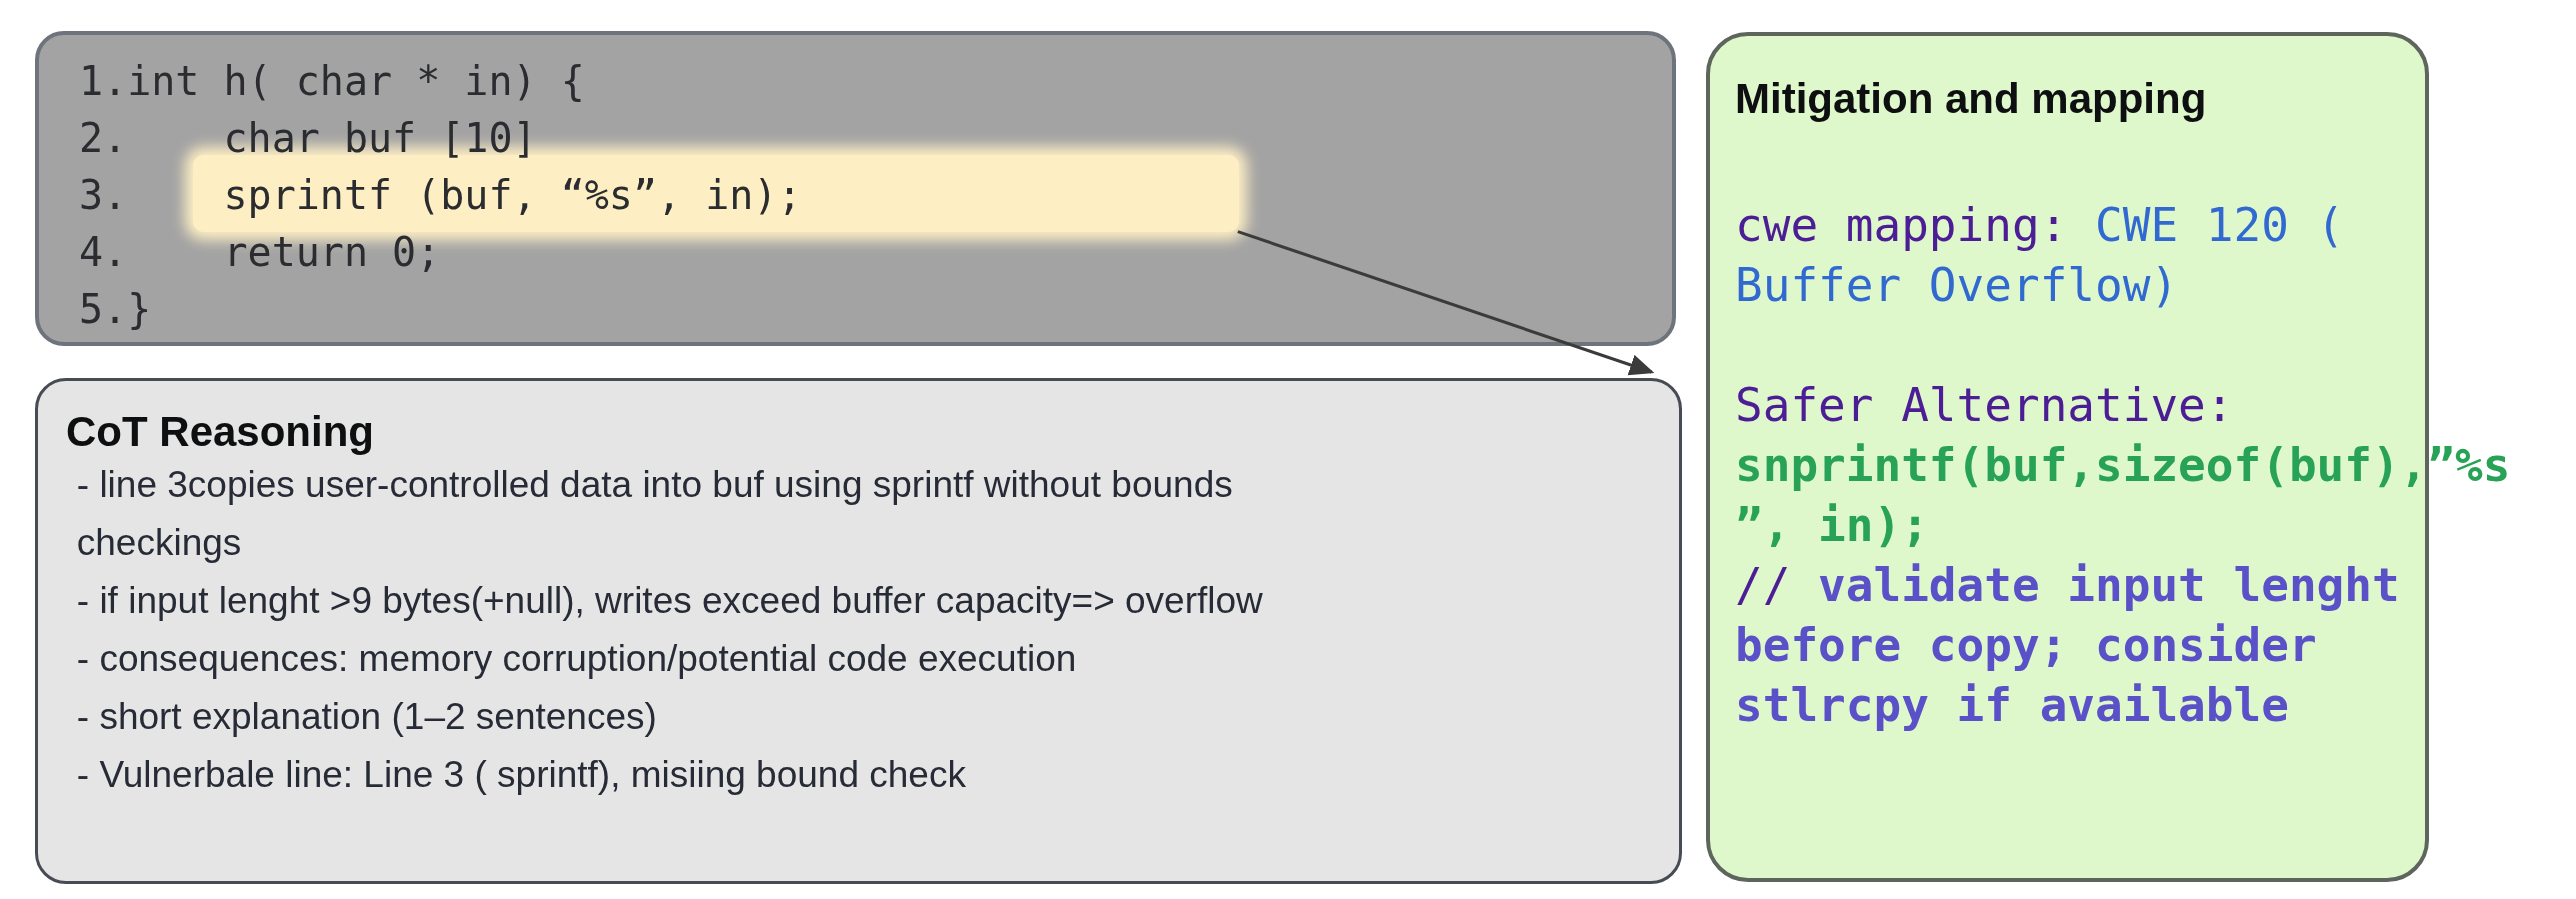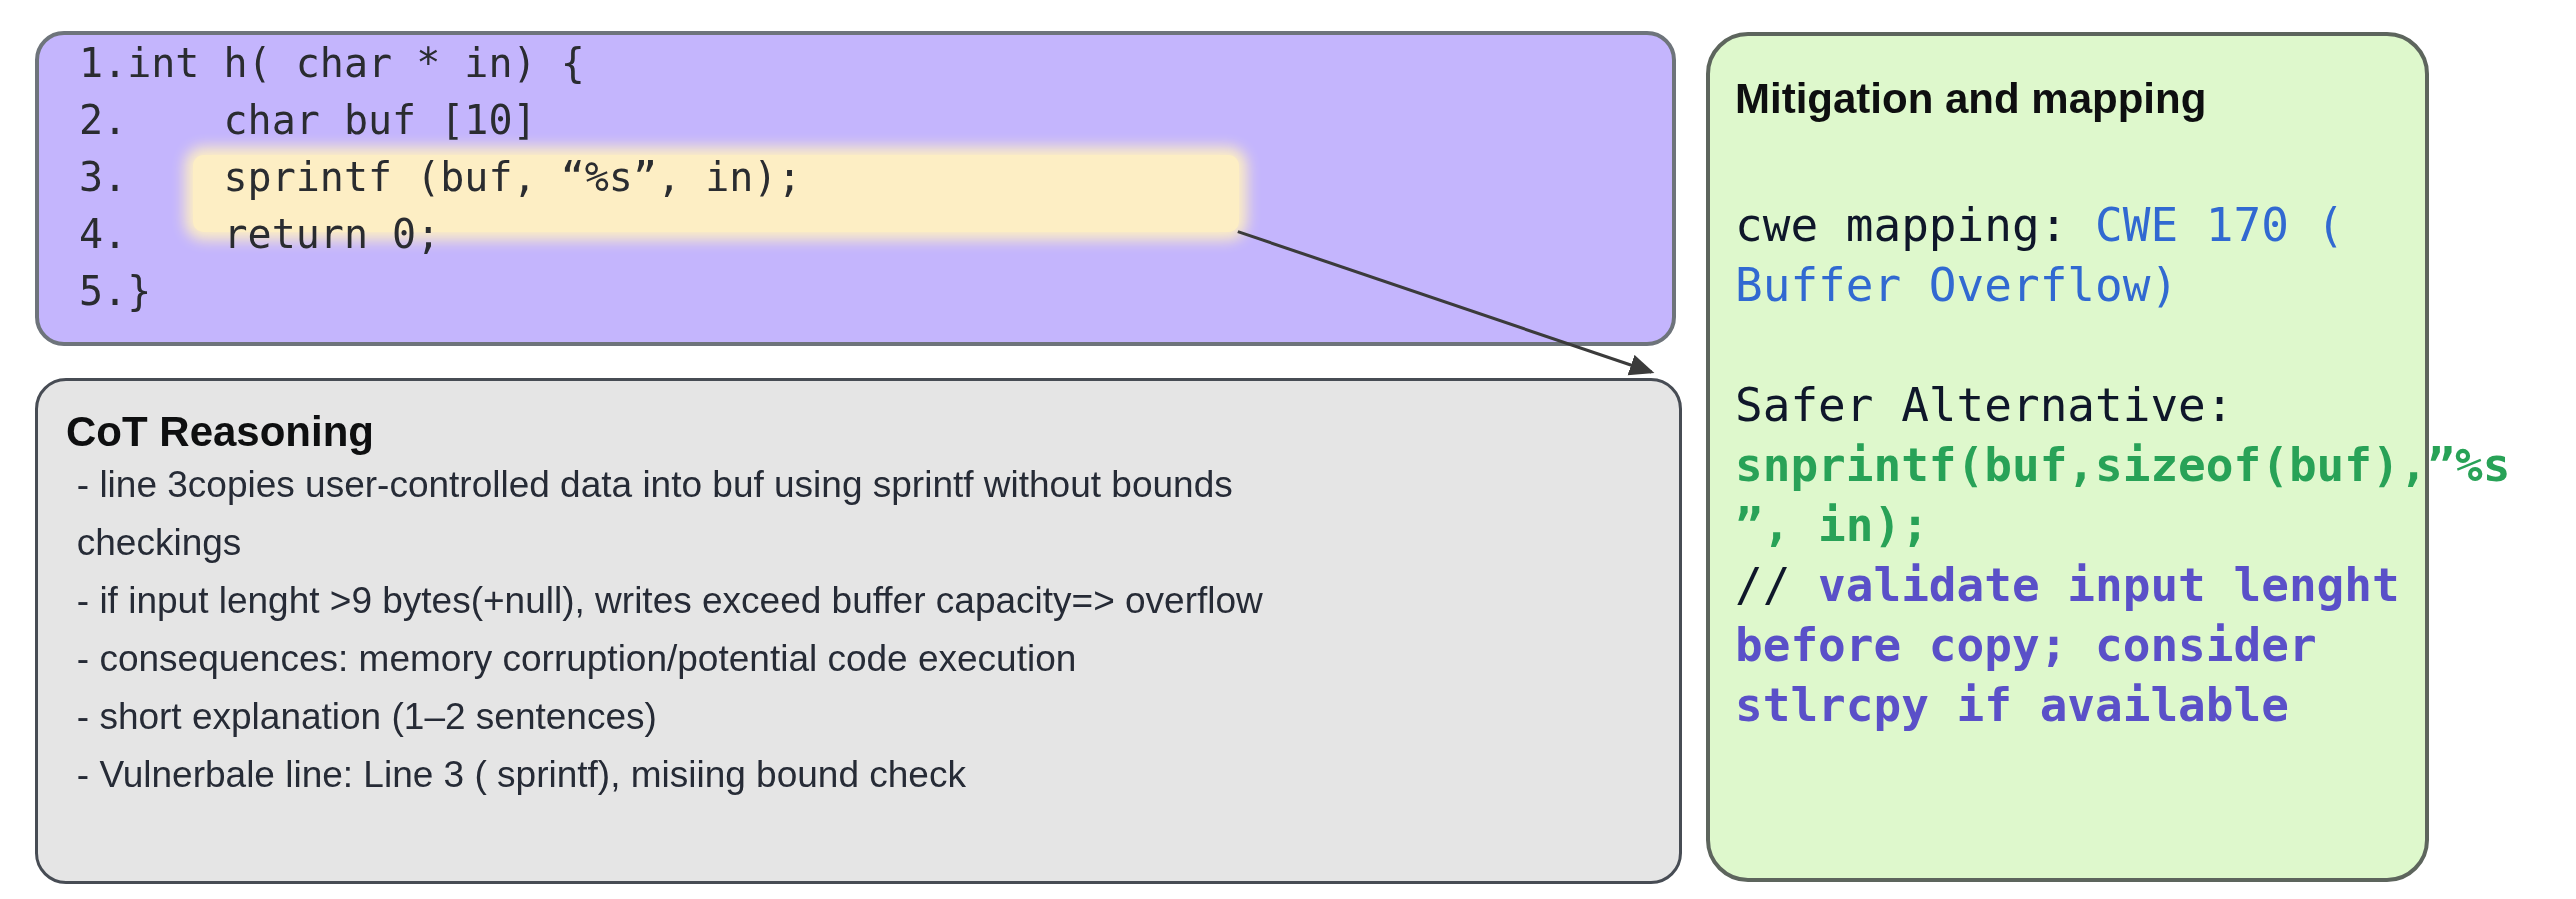--- a/index.html
+++ b/index.html
@@ -5,22 +5,22 @@
   html,body{margin:0;padding:0;background:#ffffff;}
   .canvas{
     position:relative;width:2576px;height:900px;background:#ffffff;
     font-family:"Liberation Sans",sans-serif;overflow:hidden;
   }
   .panel{position:absolute;box-sizing:border-box;}
 
   
   #codePanel{
     left:35px;top:31px;width:1641px;height:315px;
-    background:#c4b5fd;border:4.6px solid #6e747b;border-radius:29px;
-    padding:0 0 0 40px;
+    background:#a3a3a3;border:4.6px solid #6e747b;border-radius:29px;
+    padding:18px 0 0 40px;
   }
   .code-line{
     position:relative;z-index:2;white-space:pre;
     font-family:"DejaVu Sans Mono",monospace;font-size:40px;line-height:57px;
     color:#2a2c30;
   }
   .hl{
     position:absolute;z-index:1;left:154px;top:120px;width:1046px;height:77px;
     background:#fdeec4;border-radius:10.8px;
     box-shadow:0 0 14px 7.7px #fdeec4;
@@ -40,21 +40,21 @@
     left:1706px;top:32px;width:723px;height:850px;
     background:#def8cc;border:4.6px solid #5d655d;border-radius:42px;
     padding:37px 18.5px 0 25px;
   }
   .mit-title{font-size:42px;font-weight:bold;color:#0e0f10;line-height:51px;}
   .mono-block{margin-top:71px;}
   .mono-line{
     font-family:"DejaVu Sans Mono",monospace;font-size:46px;line-height:60px;
     min-height:60px;white-space:pre;
   }
-  .t-dark{color:#0f172a;text-align:center;}
+  .t-dark{color:#4c1d95;text-align:center;}
   .t-blue{color:#3169d1;}
   .t-green{color:#28a257;font-weight:bold;}
   .t-purple{color:#5a50c8;font-weight:bold;}
 
   
   .overlay{position:absolute;left:0;top:0;z-index:5;pointer-events:none;}
 </style>
 </head>
 <body>
 
@@ -79,21 +79,21 @@
         <div class="cot-line">- if input lenght &gt;9 bytes(+null), writes exceed buffer capacity=&gt; overflow</div>
         <div class="cot-line">- consequences: memory corruption/potential code execution</div>
         <div class="cot-line">- short explanation (1–2 sentences)</div>
         <div class="cot-line">- Vulnerbale line: Line 3 ( sprintf), misiing bound check</div>
       </div>
   </div>
 
   <div class="panel" id="mitPanel">
     <div class="mit-title">Mitigation and mapping</div>
     <div class="mono-block">
-        <div class="mono-line"><span class="t-dark">cwe mapping: </span><span class="t-blue">CWE 170 (</span></div>
+        <div class="mono-line"><span class="t-dark">cwe mapping: </span><span class="t-blue">CWE 120 (</span></div>
         <div class="mono-line"><span class="t-blue">Buffer Overflow)</span></div>
         <div class="mono-line"></div>
         <div class="mono-line"><span class="t-dark">Safer Alternative:</span></div>
         <div class="mono-line"><span class="t-green">snprintf(buf,sizeof(buf),”%s</span></div>
         <div class="mono-line"><span class="t-green">”, in);</span></div>
         <div class="mono-line"><span class="t-dark">// </span><span class="t-purple">validate input lenght</span></div>
         <div class="mono-line"><span class="t-purple">before copy; consider</span></div>
         <div class="mono-line"><span class="t-purple">stlrcpy if available</span></div>
       </div>
   </div>

